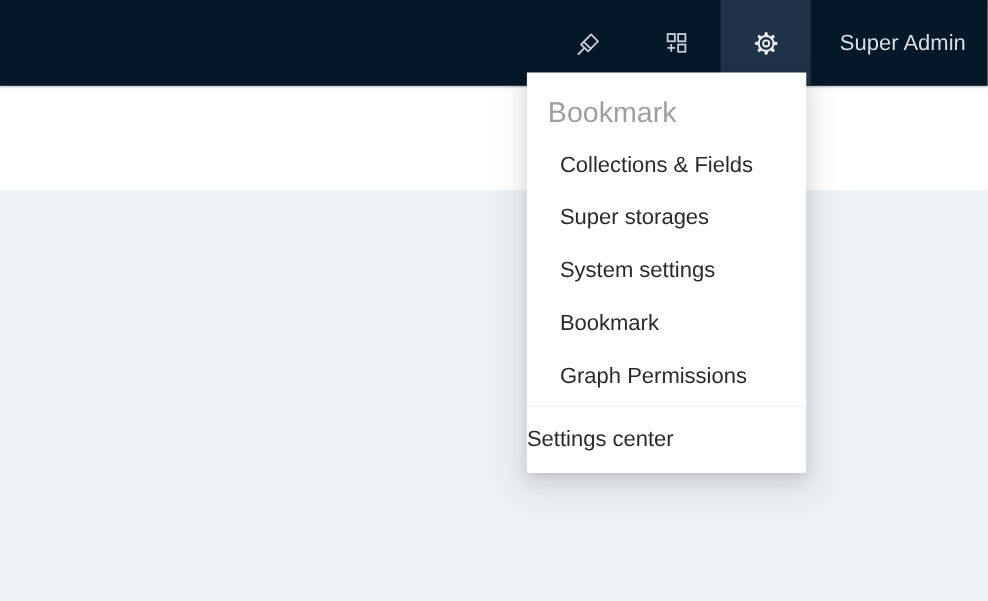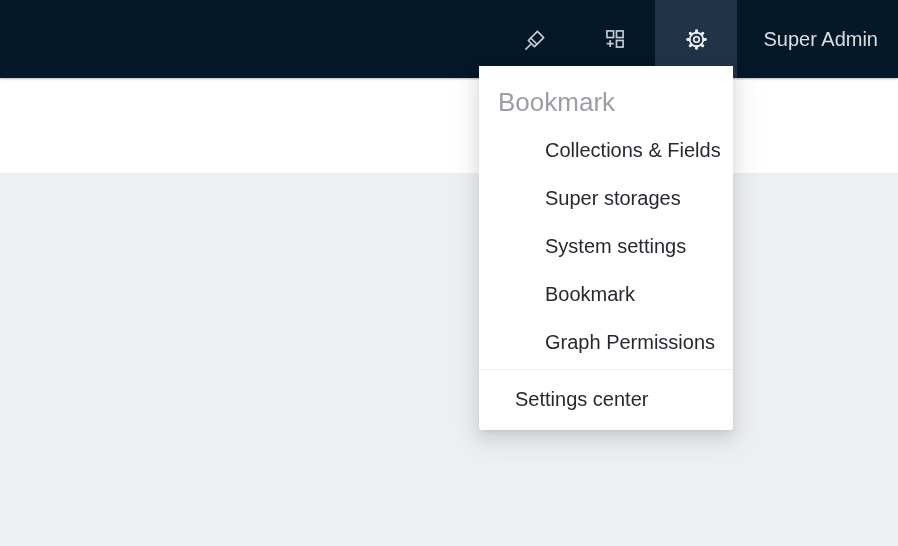--- a/index.html
+++ b/index.html
@@ -86,21 +86,20 @@
     color: #9b9fa3;
   }
   .menu-item {
     height: 48px;
     display: flex;
     align-items: center;
     padding-left: 30px;
     font-size: 20px;
     color: #26292e;
     cursor: pointer;
-    margin-left: 36px;
   }
   .menu-divider {
     height: 1px;
     background: #f0f0f0;
     margin: 3px 0 4px 0;
   }
   .menu-item.footer {
     height: 50px;
     padding-left: 0;
   }

